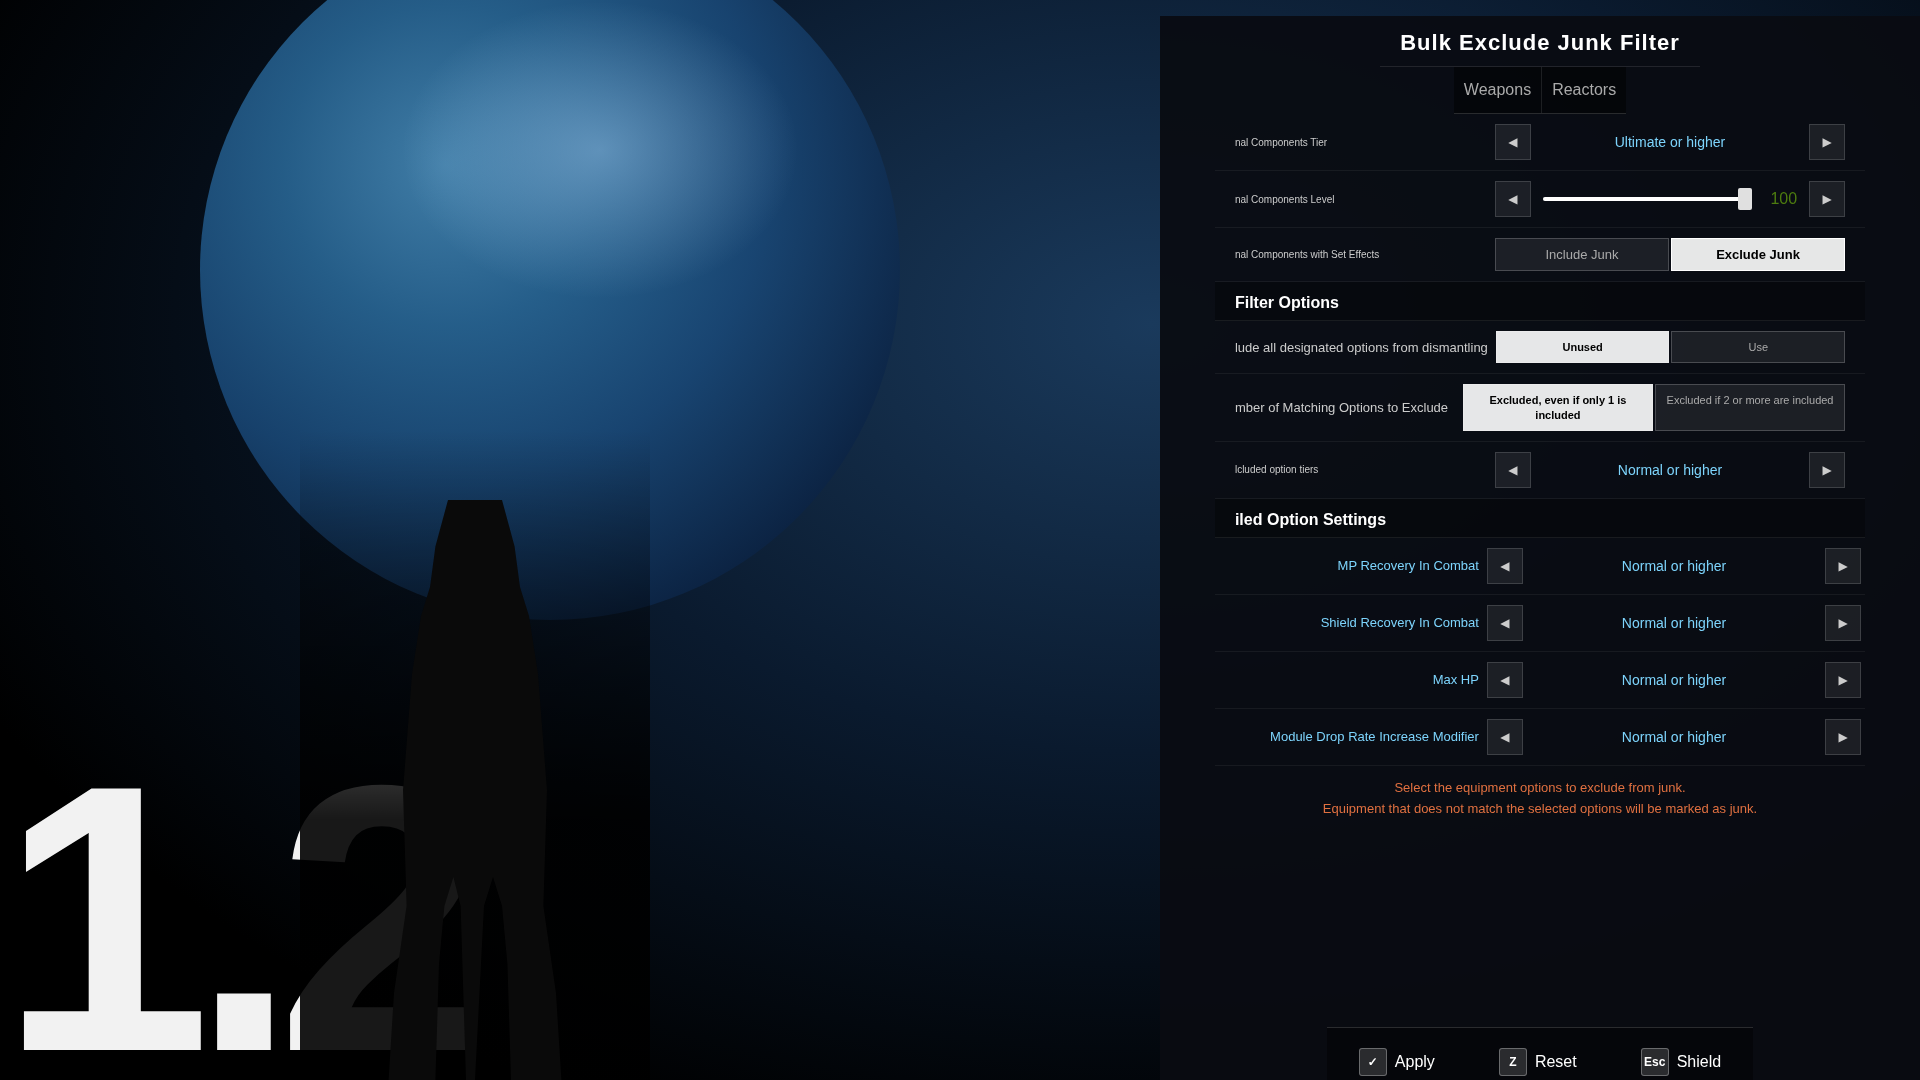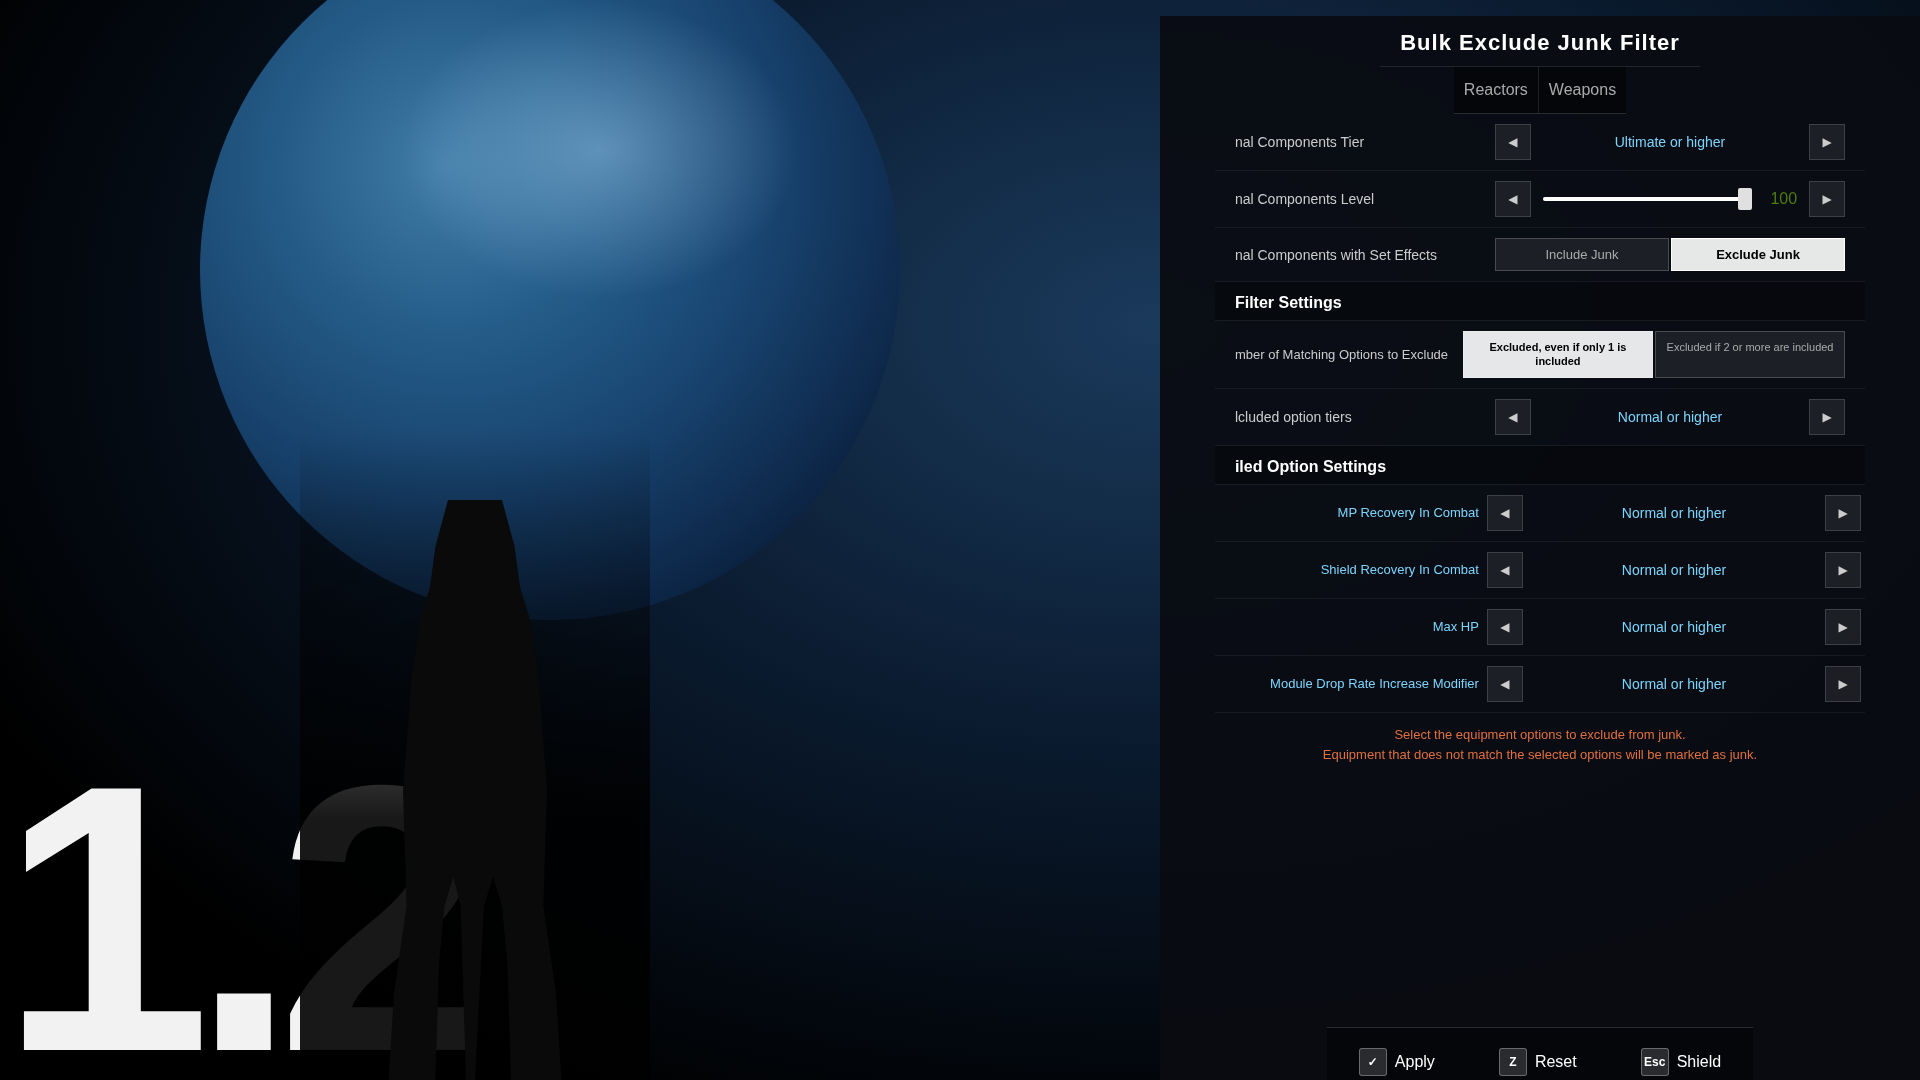--- a/index.html
+++ b/index.html
@@ -157,21 +157,21 @@
     .setting-row {
       display: flex;
       align-items: center;
       padding: 10px 20px;
       border-bottom: 1px solid rgba(255,255,255,0.06);
       min-height: 52px;
     }
 
     .setting-label {
       color: #ccc;
-      font-size: 14px;
+      font-size: 10px;
       min-width: 260px;
       flex-shrink: 0;
     }
 
     .setting-control {
       flex: 1;
       display: flex;
       align-items: center;
       gap: 4px;
     }
@@ -408,22 +408,22 @@
 
 <div class="silhouette">
   <div class="silhouette-figure"></div>
 </div>
 
 <div class="panel">
 
   <div class="panel-title">Bulk Exclude Junk Filter</div>
 
   <div class="tabs">
+    <div class="tab">Weapons</div>
     <div class="tab">Reactors</div>
-    <div class="tab">Weapons</div>
   </div>
 
   <div class="panel-content">
 
     <div class="setting-row">
       <div class="setting-label">nal Components Tier</div>
       <div class="setting-control">
         <div class="arrow-btn">◀</div>
         <div class="value-display">Ultimate or higher</div>
         <div class="arrow-btn">▶</div>
@@ -446,22 +446,29 @@
     </div>
 
     <div class="setting-row">
       <div class="setting-label">nal Components with Set Effects</div>
       <div class="toggle-group">
         <div class="toggle-btn inactive">Include Junk</div>
         <div class="toggle-btn active">Exclude Junk</div>
       </div>
     </div>
 
-    <div class="section-header">Filter Settings</div>
-
+    <div class="section-header">Filter Options</div>
+
+    <div class="option-row">
+      <div class="option-label">lude all designated options from dismantling</div>
+      <div class="option-toggle-group">
+        <div class="option-toggle active">Unused</div>
+        <div class="option-toggle inactive">Use</div>
+      </div>
+    </div>
 
     <div class="option-row">
       <div class="option-label">mber of Matching Options to Exclude</div>
       <div class="option-toggle-group">
         <div class="option-toggle active">Excluded, even if only 1 is included</div>
         <div class="option-toggle inactive">Excluded if 2 or more are included</div>
       </div>
     </div>
 
     <div class="setting-row">

